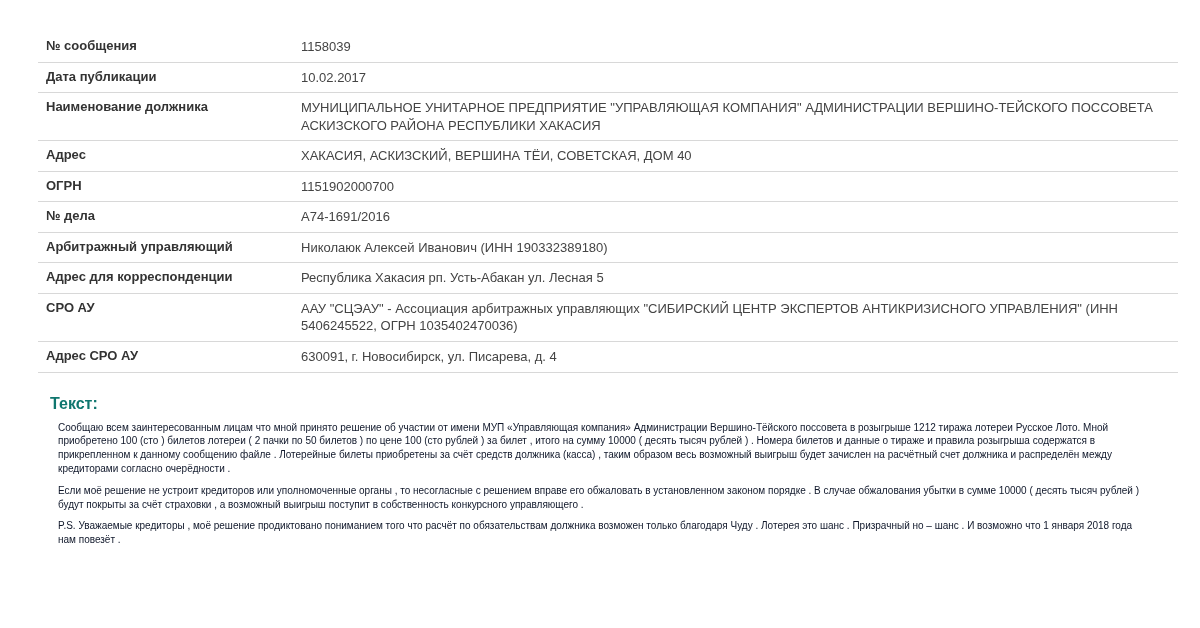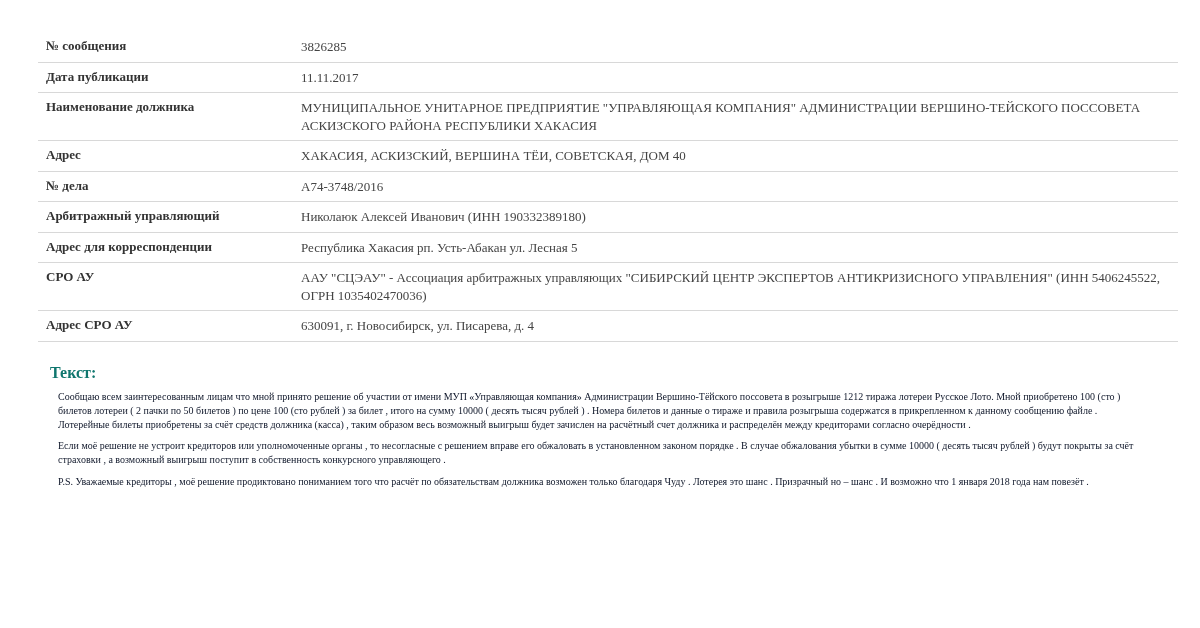--- a/index.html
+++ b/index.html
@@ -1,19 +1,18 @@
 <!DOCTYPE html>
 <html><head>
   <meta charset="utf-8">
   <style>
     * {
       margin: 8px;
       padding: 0;
       box-sizing: border-box;
-      font-family: Liberation Serif, serif;
     }
 
     body {
       font-family: Arial, Helvetica, sans-serif;
       font-size: 13px;
       color: #333;
       background: #fff;
       padding: 8px 14px;
     }
 
@@ -62,37 +61,41 @@
       margin-bottom: 2px;
     }
   </style>
 </head>
 <body>
 
 <table>
   <tbody>
       <tr>
         <td class="label">№ сообщения</td>
-        <td class="value">3826285</td>
+        <td class="value">1158039</td>
       </tr>
       <tr>
         <td class="label">Дата публикации</td>
-        <td class="value">11.11.2017</td>
+        <td class="value">10.02.2017</td>
       </tr>
       <tr>
         <td class="label">Наименование должника</td>
         <td class="value">МУНИЦИПАЛЬНОЕ УНИТАРНОЕ ПРЕДПРИЯТИЕ "УПРАВЛЯЮЩАЯ КОМПАНИЯ" АДМИНИСТРАЦИИ ВЕРШИНО-ТЕЙСКОГО ПОССОВЕТА АСКИЗСКОГО РАЙОНА РЕСПУБЛИКИ ХАКАСИЯ</td>
       </tr>
       <tr>
         <td class="label">Адрес</td>
         <td class="value">ХАКАСИЯ, АСКИЗСКИЙ, ВЕРШИНА ТЁИ, СОВЕТСКАЯ, ДОМ 40</td>
       </tr>
       <tr>
+        <td class="label">ОГРН</td>
+        <td class="value">1151902000700</td>
+      </tr>
+      <tr>
         <td class="label">№ дела</td>
-        <td class="value">А74-3748/2016</td>
+        <td class="value">А74-1691/2016</td>
       </tr>
       <tr>
         <td class="label">Арбитражный управляющий</td>
         <td class="value">Николаюк Алексей Иванович (ИНН 190332389180)</td>
       </tr>
       <tr>
         <td class="label">Адрес для корреспонденции</td>
         <td class="value">Республика Хакасия рп. Усть-Абакан ул. Лесная 5</td>
       </tr>
       <tr>

